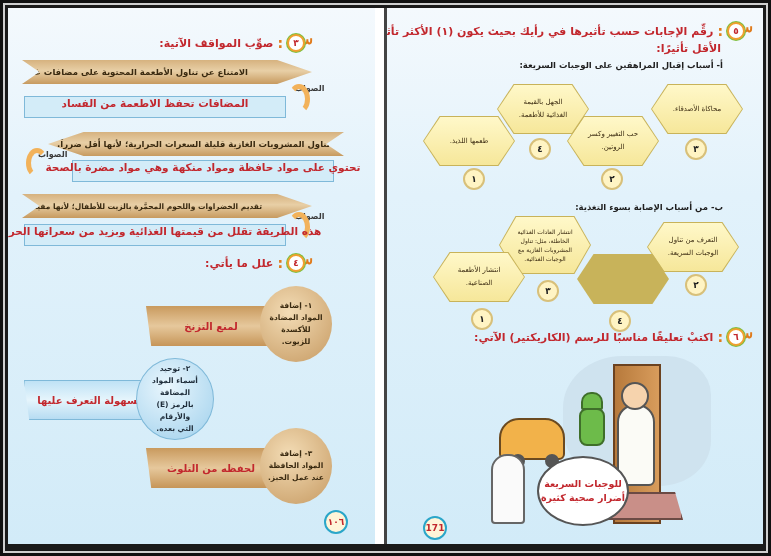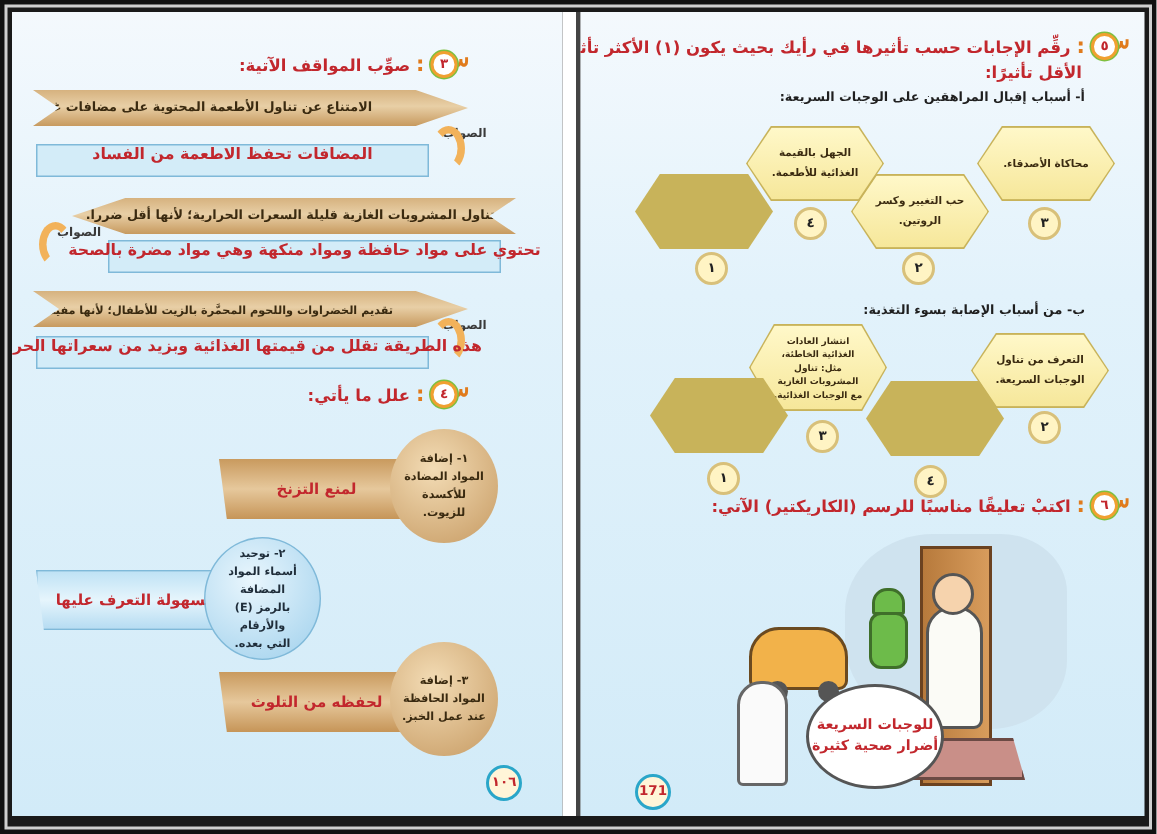--- a/index.html
+++ b/index.html
@@ -38,21 +38,21 @@
   .pod-circle.tan { background: radial-gradient(circle at 40% 35%, #f3dcb5, #c69a62); }
   .pod-circle.blue { background: radial-gradient(circle at 40% 35%, #e9f6fd, #9fd0ec); border: 1px solid #7fb9d9; color: #1f2d3a; }
   .pod-tab { height: 40px; display: flex; align-items: center; justify-content: center; font-size: 10px; color: #c2272d; font-weight: bold; white-space: nowrap; }
   .pod-tab.tan { background: linear-gradient(180deg, #c99a5e, #e6c89c 50%, #c69558); clip-path: polygon(0 0, 100% 0, 100% 100%, 4% 100%); }
   .pod-tab.blue { background: linear-gradient(180deg, #bfe2f5, #e6f5fc 50%, #b6dcf2); border: 1px solid #7fb9d9; clip-path: polygon(0 0, 100% 0, 100% 100%, 4% 100%); }
 
   .page-num { width: 24px; height: 24px; border-radius: 50%; background: #fff5d8; border: 2px solid #2aa6c9; display: flex; align-items: center; justify-content: center; font-size: 9px; font-weight: bold; color: #c2272d; }
 
   
   .sub-head { font-size: 8.5px; font-weight: bold; color: #1f1f1f; white-space: nowrap; }
-  .hex { position: absolute; width: 90px; height: 48px; background: linear-gradient(180deg, #fff8c9, #f6e79a); clip-path: polygon(18% 0, 82% 0, 100% 50%, 82% 100%, 18% 100%, 0 50%); display: flex; align-items: center; justify-content: center; text-align: center; font-size: 7px; font-weight: bold; color: #3a2a10; line-height: 1.8; padding: 0 14px; }
+  .hex { position: absolute; width: 90px; height: 48px; background: linear-gradient(180deg, #fff8c9, #f6e79a); clip-path: polygon(18% 0, 82% 0, 100% 50%, 82% 100%, 18% 100%, 0 50%); display: flex; align-items: center; justify-content: center; text-align: center; font-size: 7px; font-weight: normal; color: #3a2a10; line-height: 1.8; padding: 0 14px; }
   .hex-wrap { position: absolute; width: 92px; height: 50px; background: #c8b35a; clip-path: polygon(18% 0, 82% 0, 100% 50%, 82% 100%, 18% 100%, 0 50%); }
   .rank { position: absolute; width: 22px; height: 22px; border-radius: 50%; background: #fff4c4; border: 2px solid #d8c07a; display: flex; align-items: center; justify-content: center; font-size: 9px; font-weight: bold; color: #222; }
 
   .cartoon { position: absolute; }
   .speech { position: absolute; width: 92px; height: 70px; border-radius: 50%; background: #fff; border: 2px solid #555; display: flex; flex-direction: column; align-items: center; justify-content: center; font-size: 9.5px; font-weight: bold; color: #c2272d; line-height: 1.45; text-align: center; }
 </style>
 </head>
 <body>
 
 <div class="frame">
@@ -166,40 +166,46 @@
     </div>
   <div class="rank" style="left:214px; top:160px;">٢</div>
 
   <div class="hex-wrap" style="left:110px; top:76px;"></div>
   <div class="hex" style="left:111px; top:77px;">
       <span>الجهل بالقيمة الغذائية للأطعمة.</span>
     </div>
   <div class="rank" style="left:142px; top:130px;">٤</div>
 
   <div class="hex-wrap" style="left:36px; top:108px;"></div>
+  <div class="hex" style="left:37px; top:109px;">
+      <span>طعمها اللذيذ.</span>
+    </div>
   <div class="rank" style="left:76px; top:160px;">١</div>
 
   <span class="abs sub-head" style="right:40px; top:194px;">ب- من أسباب الإصابة بسوء التغذية:</span>
 
   <div class="hex-wrap" style="left:260px; top:214px;"></div>
   <div class="hex" style="left:261px; top:215px;">
       <span>التعرف من تناول الوجبات السريعة.</span>
     </div>
   <div class="rank" style="left:298px; top:266px;">٢</div>
 
   <div class="hex-wrap" style="left:190px; top:246px;"></div>
   <div class="rank" style="left:222px; top:302px;">٤</div>
 
   <div class="hex-wrap" style="left:112px; top:208px; height:58px;"></div>
   <div class="hex" style="left:113px; top:209px; height:56px; font-size:6px; line-height:1.5;">
       <span>انتشار العادات الغذائية الخاطئة، مثل: تناول المشروبات الغازية مع الوجبات الغذائية.</span>
     </div>
   <div class="rank" style="left:150px; top:272px;">٣</div>
 
   <div class="hex-wrap" style="left:46px; top:244px;"></div>
+  <div class="hex" style="left:47px; top:245px;">
+      <span>انتشار الأطعمة الصناعية.</span>
+    </div>
   <div class="rank" style="left:84px; top:300px;">١</div>
 
   <div class="abs q-head" style="right:10px; top:318px;">
     <span class="q-badge">
       <span class="sin">س</span>
       <span class="ring">٦</span>
     </span>
     <span class="q-colon">:</span>
     <span class="q-text">اكتبْ تعليقًا مناسبًا للرسم (الكاريكتير) الآتي:</span>
   </div>

